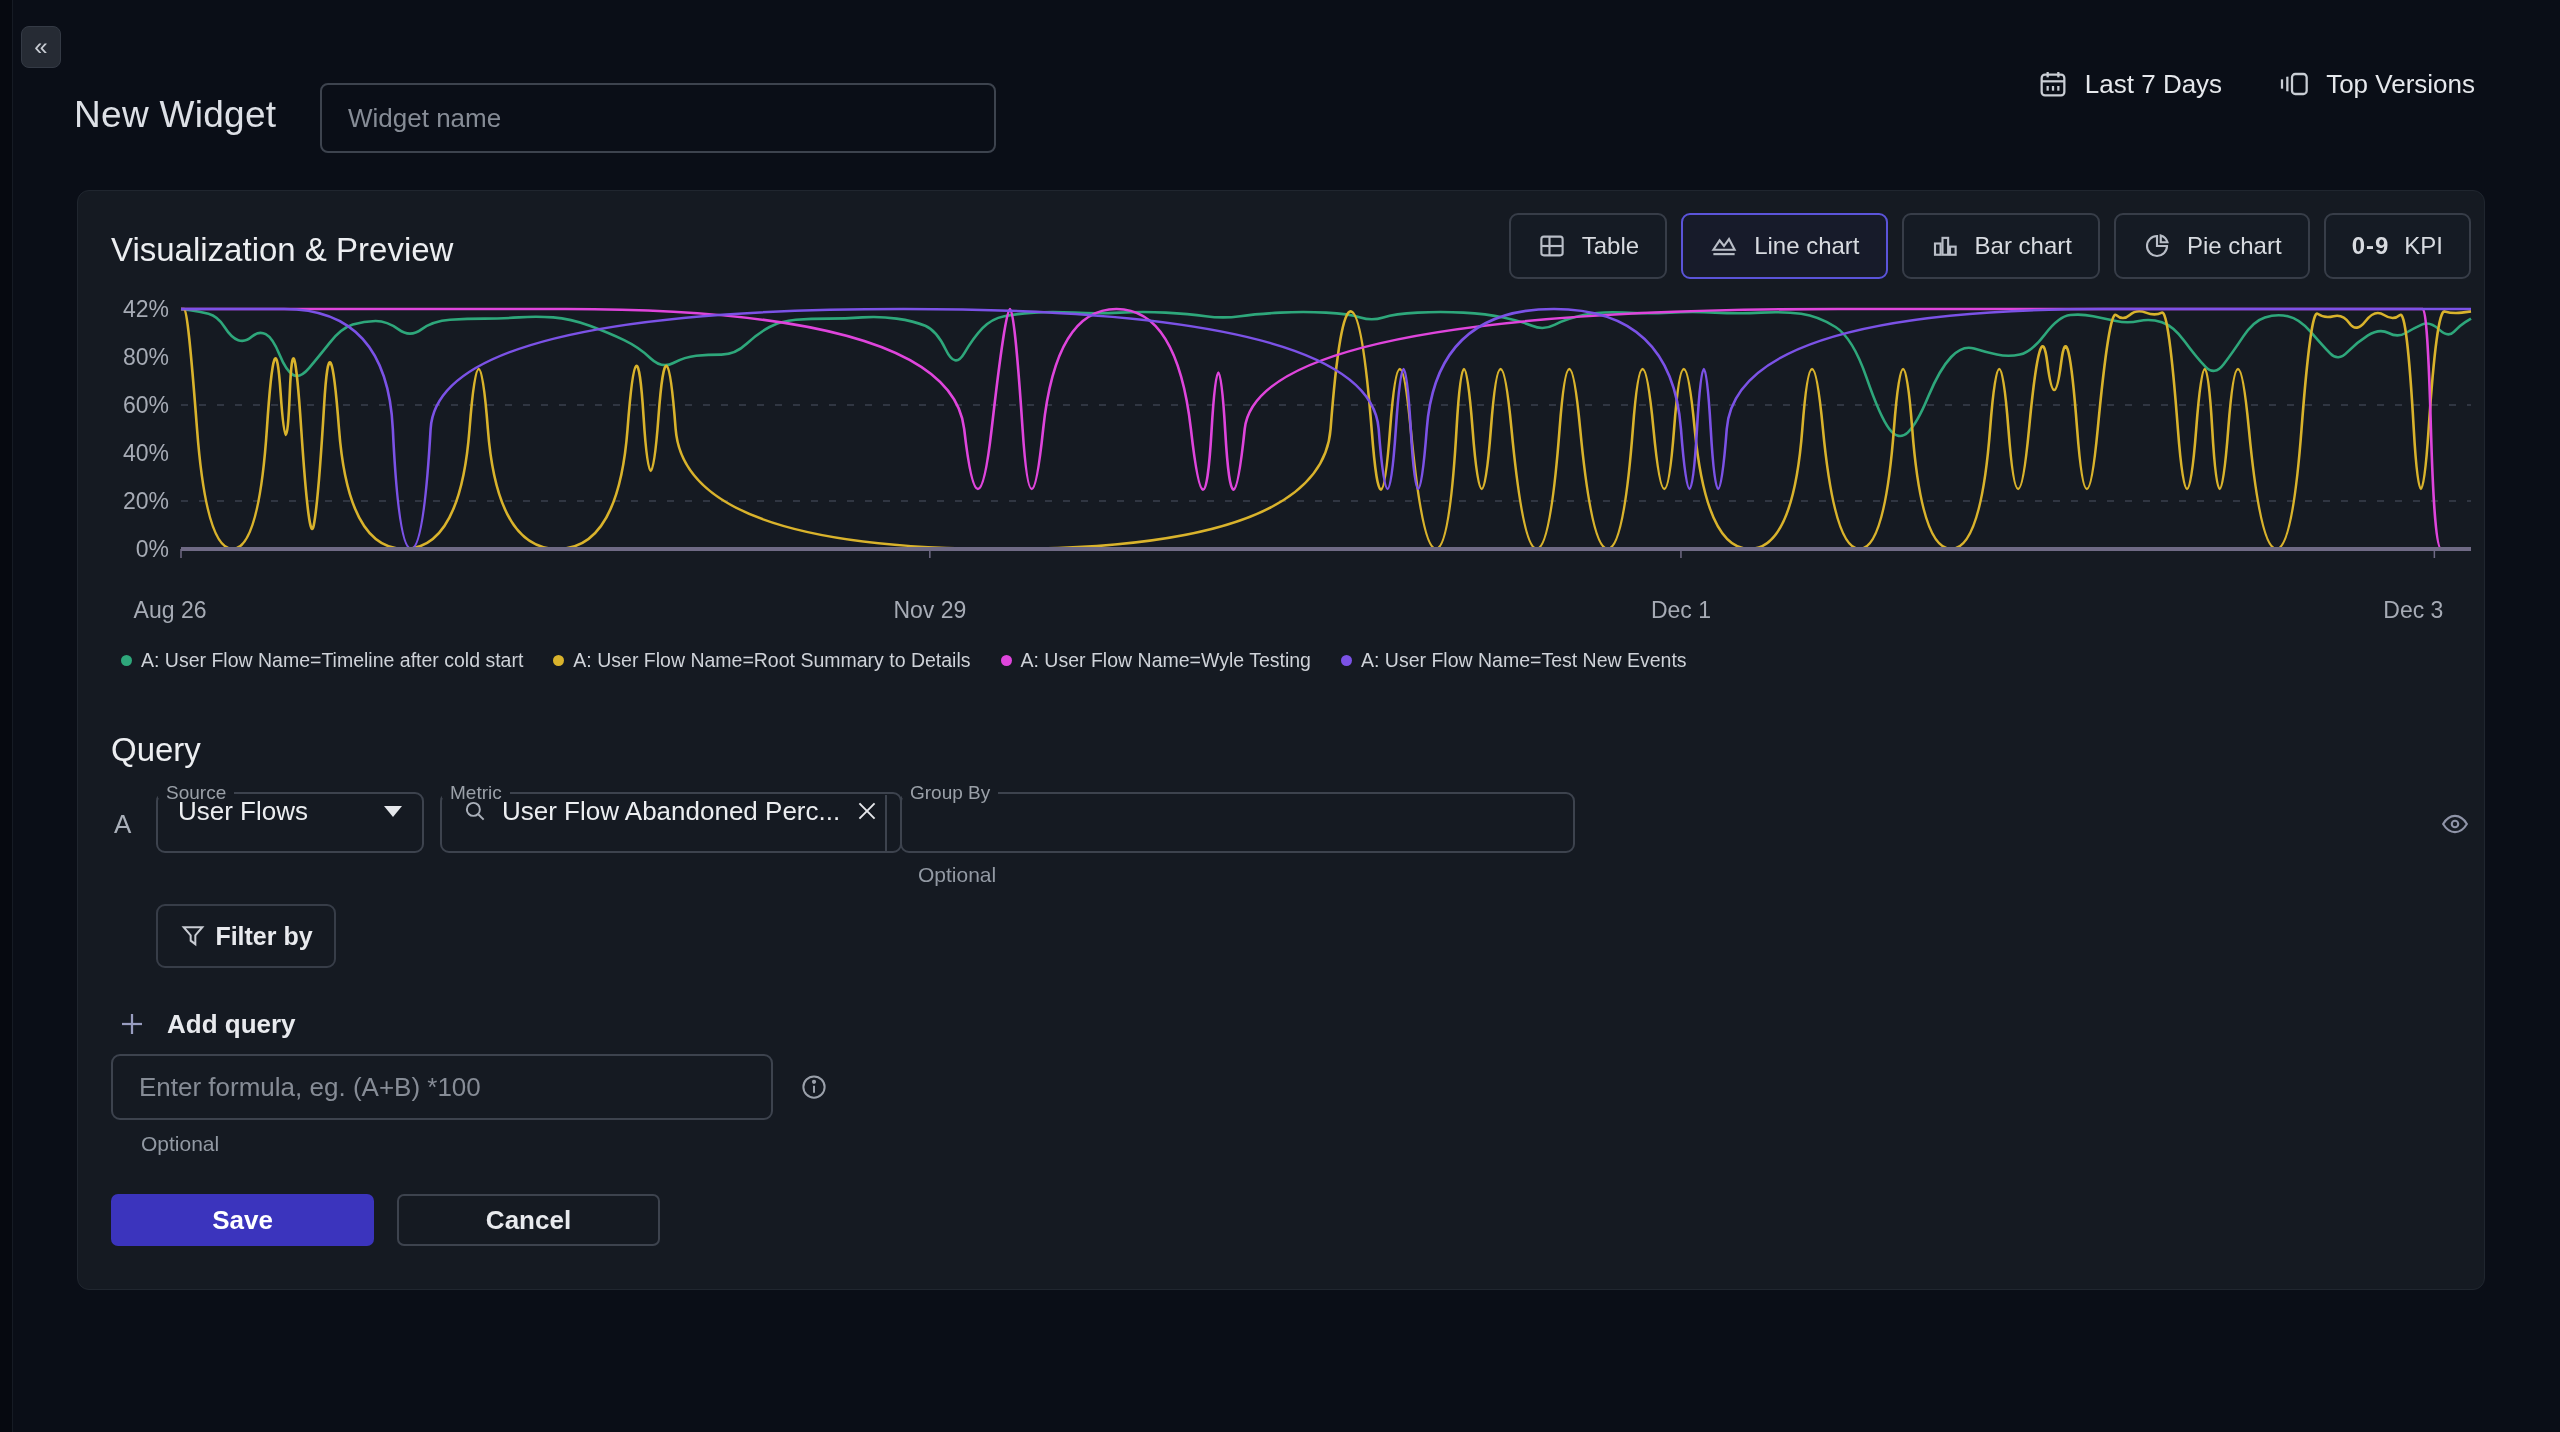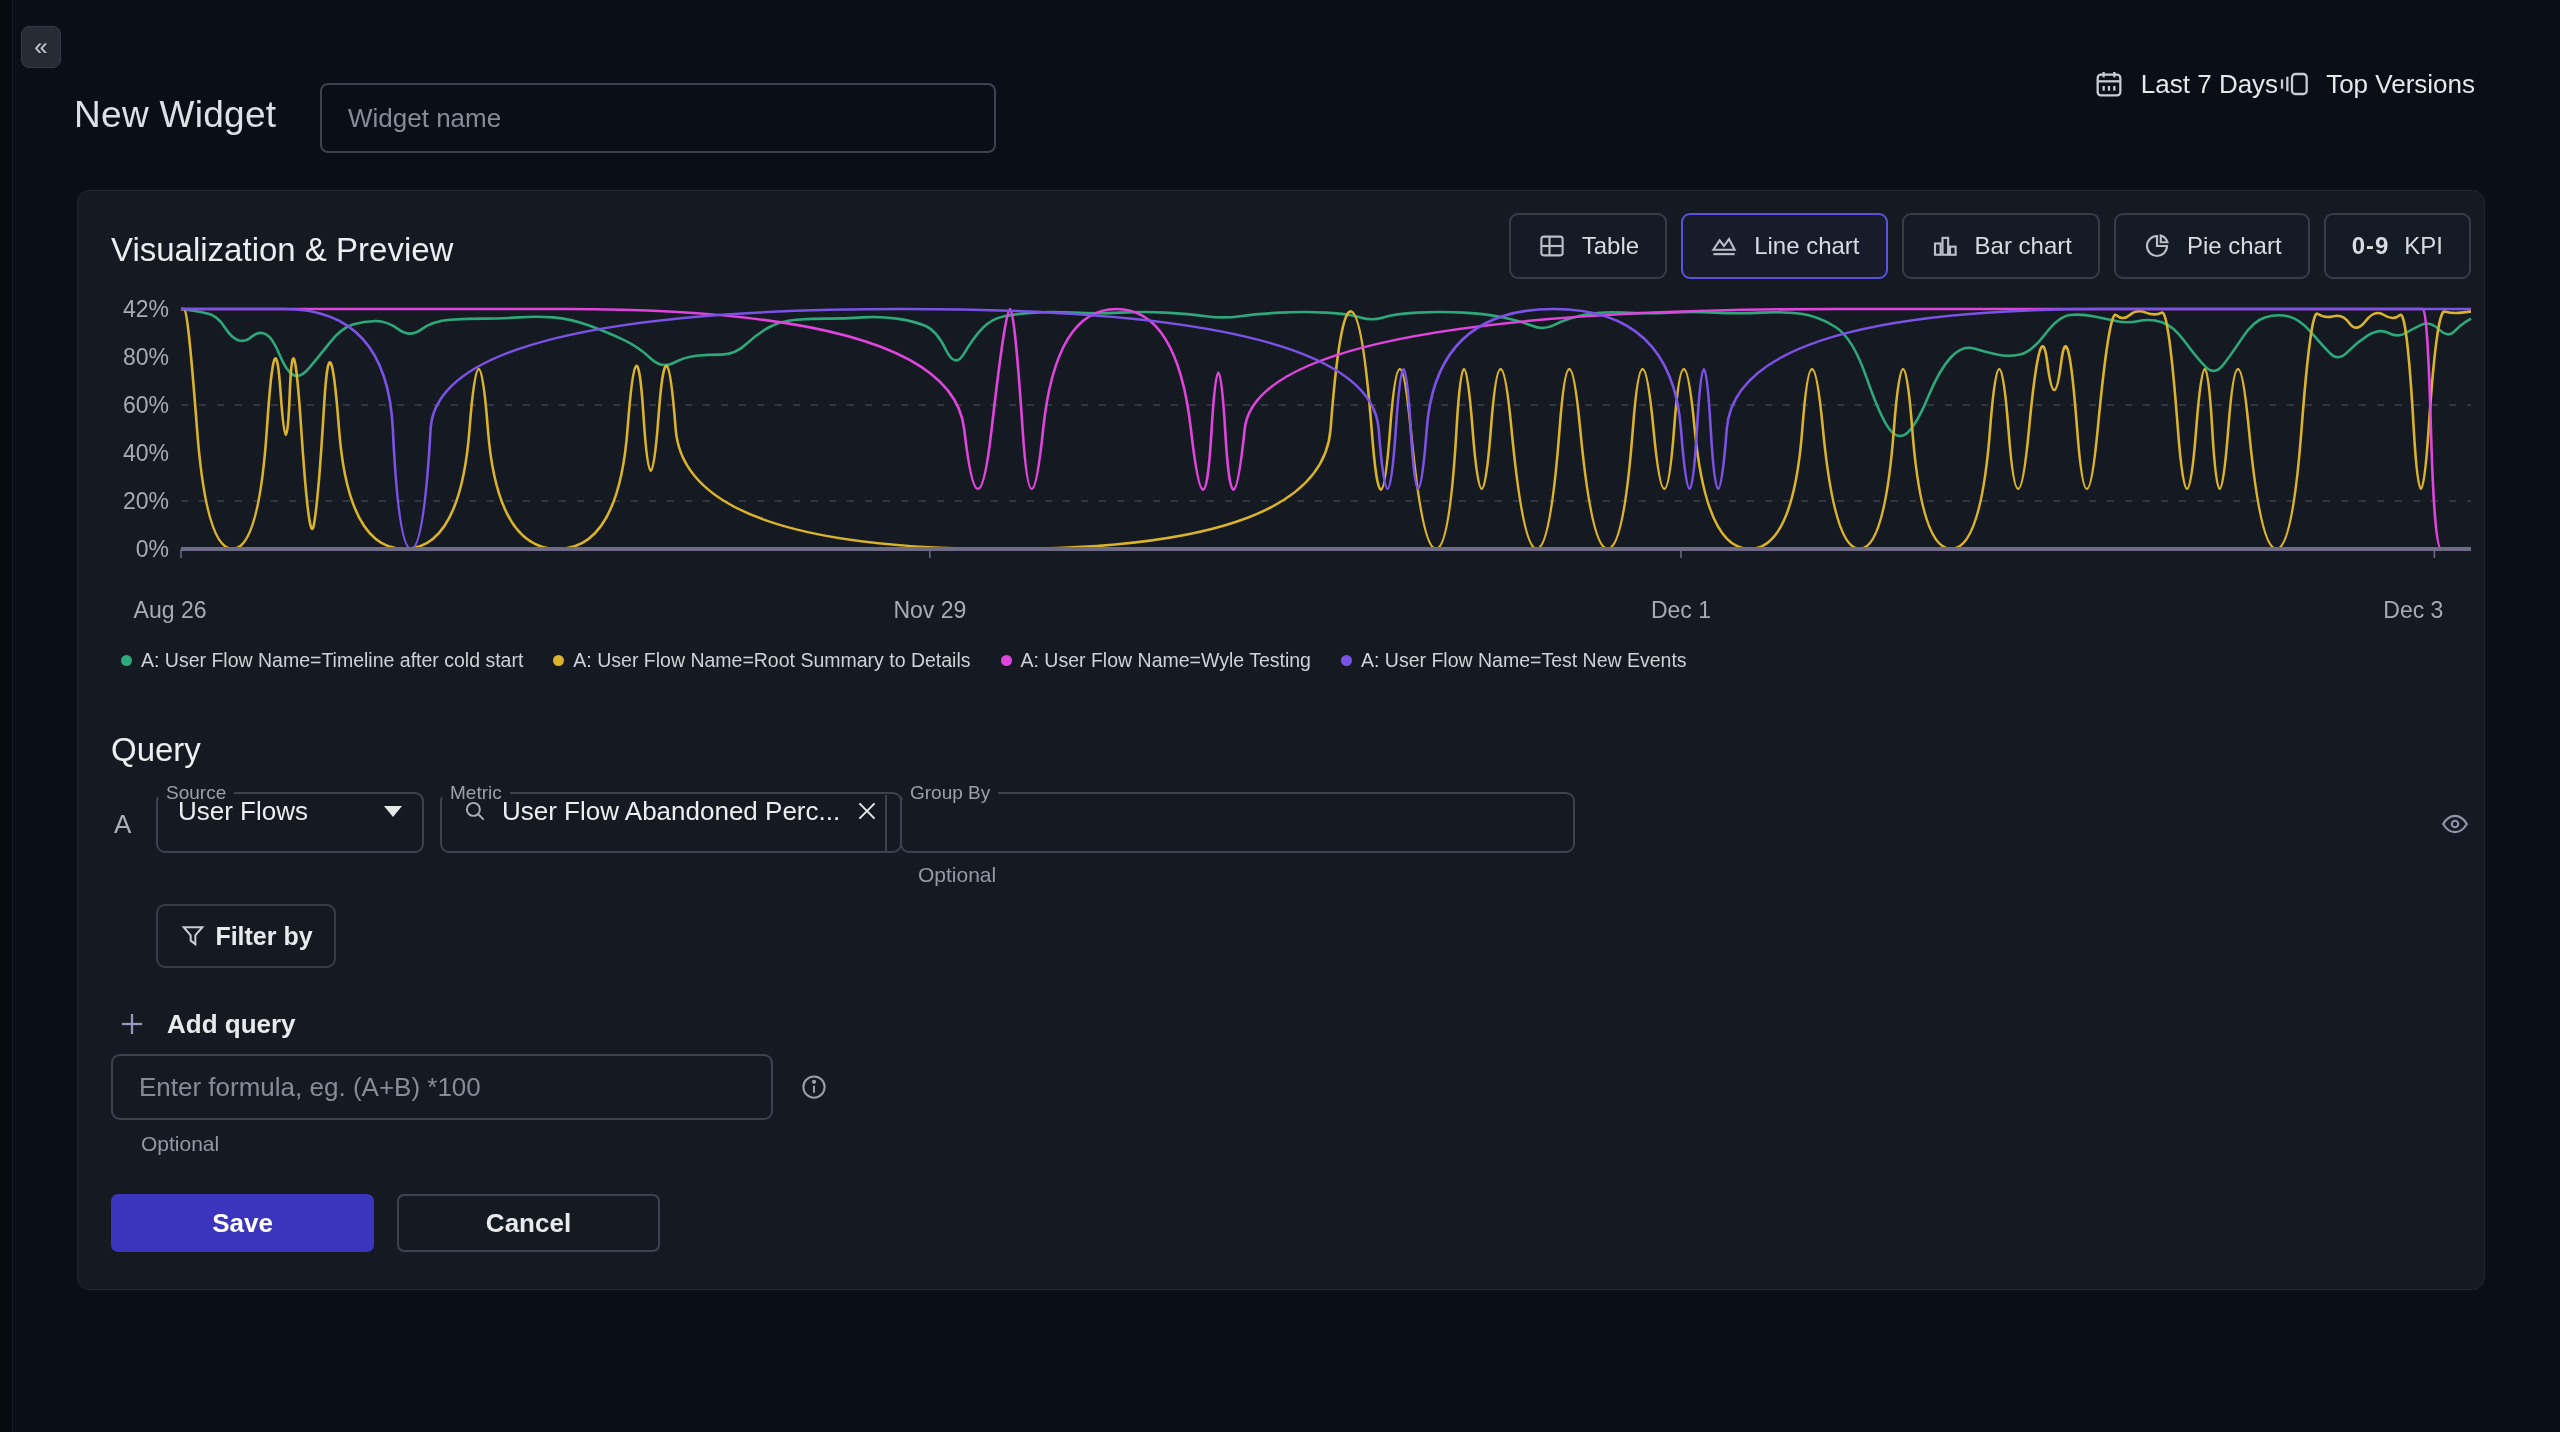--- a/index.html
+++ b/index.html
@@ -3,21 +3,21 @@
 <meta charset="utf-8">
 <style>
   html,body{margin:0;padding:0;background:#07090f;}
   body{font-family:"Liberation Sans", sans-serif; -webkit-font-smoothing:antialiased;}
   #app{position:relative;width:2560px;height:1432px;background:#0a0e17;overflow:hidden;}
   .left-strip{position:absolute;left:0;top:0;width:12px;height:100%;background:#060910;border-right:1px solid #161b24;}
   .collapse-btn{position:absolute;left:21px;top:26px;width:38px;height:40px;background:#262b34;border:1px solid #343a45;border-radius:8px;color:#c9cdd4;font-size:24px;display:flex;align-items:center;justify-content:center;cursor:pointer;}
   .page-title{position:absolute;left:74px;top:94px;font-size:37px;color:#dde0e6;font-weight:400;letter-spacing:.3px;}
   .widget-name{position:absolute;left:320px;top:83px;width:676px;height:70px;box-sizing:border-box;background:transparent;border:2px solid #3d434e;border-radius:8px;color:#e8eaee;font-size:26px;padding:16px 26px;outline:none;font-family:inherit;}
   .widget-name::placeholder{color:#868c96;}
-  .top-actions{position:absolute;top:68px;right:85px;display:flex;align-items:center;}
+  .top-actions{position:absolute;top:68px;right:85px;display:flex;align-items:center;gap:56px;}
   .top-action{display:flex;align-items:center;gap:16px;color:#e6e8ec;font-size:26px;font-weight:500;cursor:pointer;}
   .icon{display:inline-flex;align-items:center;justify-content:center;}
   svg{display:block;}
 
   .card{position:absolute;left:77px;top:190px;width:2408px;height:1100px;background:#151a22;border:1px solid #20262f;border-radius:12px;box-sizing:border-box;}
   .card-title{position:absolute;left:33px;top:40px;font-size:33px;font-weight:500;color:#eceef1;}
 
   .charttype-row{position:absolute;top:22px;right:13px;display:flex;gap:14px;}
   .charttype-btn{height:66px;box-sizing:border-box;display:flex;align-items:center;gap:15px;padding:0 26px;border:2px solid #373d48;border-radius:9px;background:#151b24;color:#d8dbe0;font-size:24px;font-weight:500;cursor:pointer;}
   .charttype-btn .icon{color:#b9bec7;}
@@ -50,21 +50,21 @@
   .add-query{position:absolute;left:39px;top:806px;height:54px;display:flex;align-items:center;gap:20px;cursor:pointer;}
   .add-query .plus{color:#989dc0;}
   .add-query-label{font-size:26px;font-weight:600;color:#e8eaee;}
 
   .formula-row{position:absolute;left:33px;top:863px;display:flex;align-items:center;gap:26px;}
   .formula-input{width:662px;height:66px;box-sizing:border-box;background:transparent;border:2px solid #3d434e;border-radius:9px;color:#e8eaee;font-size:26px;padding:0 26px;outline:none;font-family:inherit;}
   .formula-input::placeholder{color:#868c96;}
   .info-btn{color:#9aa0aa;cursor:pointer;}
 
   .actions-row{position:absolute;left:33px;top:1003px;display:flex;gap:23px;}
-  .btn{height:58px;border-radius:7px;font-size:26px;font-weight:600;display:flex;align-items:center;justify-content:center;cursor:pointer;box-sizing:border-box;font-family:inherit;}
+  .btn{height:52px;border-radius:7px;font-size:26px;font-weight:600;display:flex;align-items:center;justify-content:center;cursor:pointer;box-sizing:border-box;font-family:inherit;}
   .btn-save{width:263px;background:#3b34bd;border:none;color:#ffffff;}
   .btn-cancel{width:263px;background:transparent;border:2px solid #3d434e;color:#e8eaee;}
 </style>
 </head>
 <body>
 
 <div id="app">
   <div class="left-strip"></div>
 
   <div class="collapse-btn">

